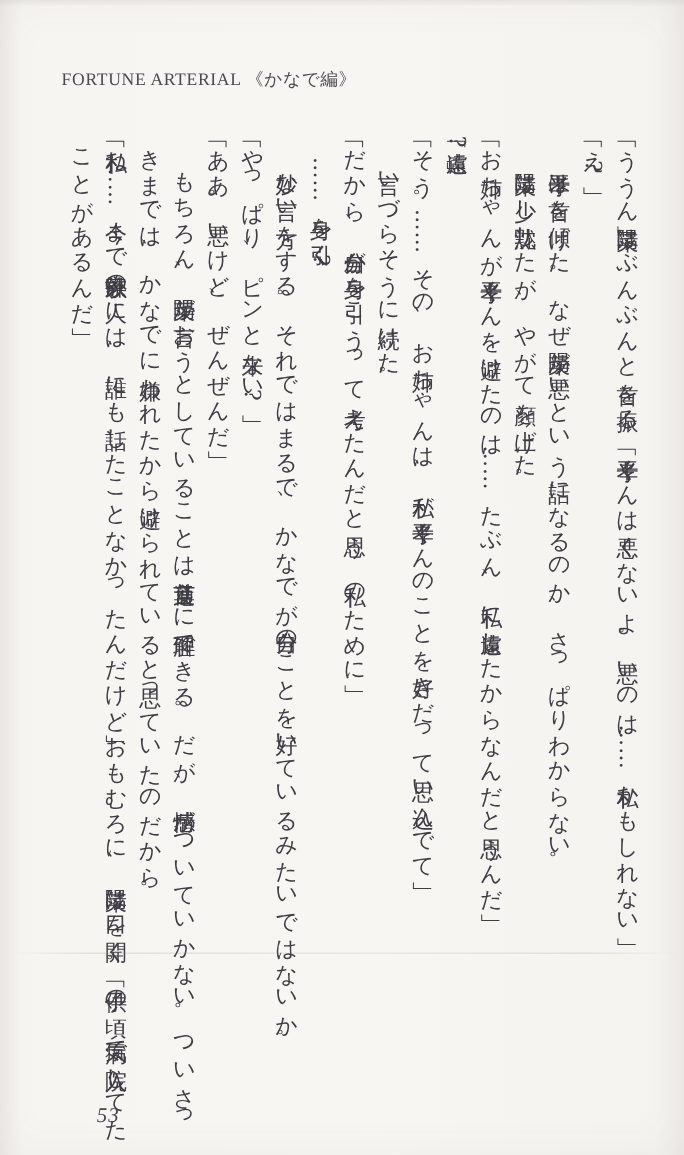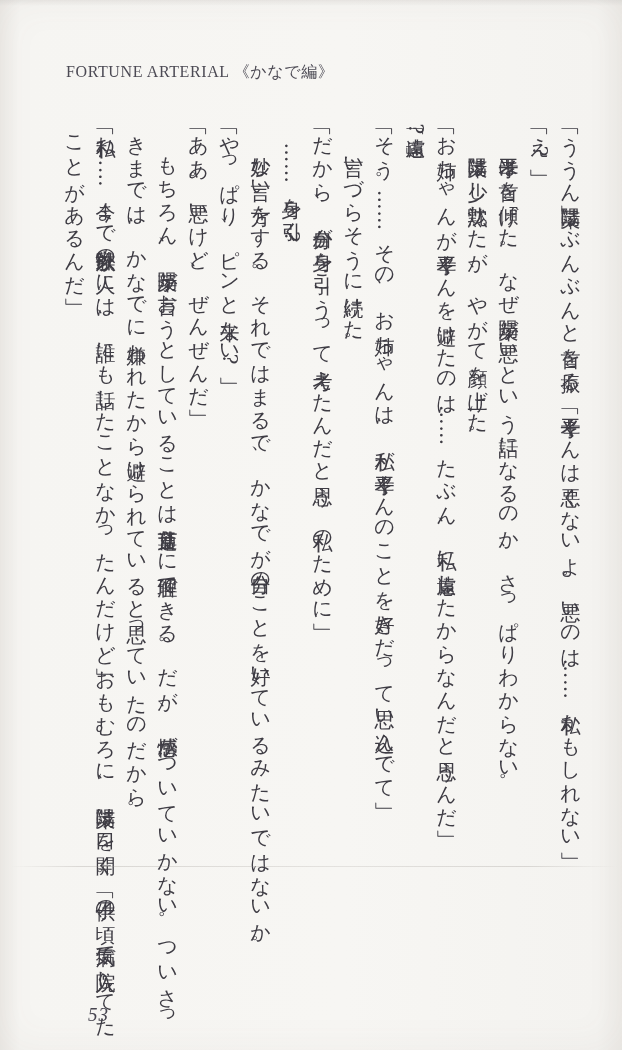--- a/index.html
+++ b/index.html
@@ -17,21 +17,21 @@
     width: 622px;
     height: 1050px;
     background:
       linear-gradient(180deg, rgba(120,115,110,0.10) 0, rgba(120,115,110,0) 6px),
       linear-gradient(90deg, #edebe7 0, #f6f5f2 20px, #f7f6f3 55%, #f4f3f0 96%, #eeece8 100%);
     box-shadow: inset 0 0 40px rgba(120,110,100,0.06);
     font-family: "DejaVu Serif", "Liberation Serif", serif;
   }
   .running-header {
     position: absolute;
-    left: 66px;
+    left: 56px;
     top: 62px;
     font-family: "Liberation Serif", "DejaVu Serif", serif;
     font-size: 16px;
     letter-spacing: 0.6px;
     color: #4c4a54;
   }
   .text-block {
     position: absolute;
     top: 122px;
     right: 36px;

